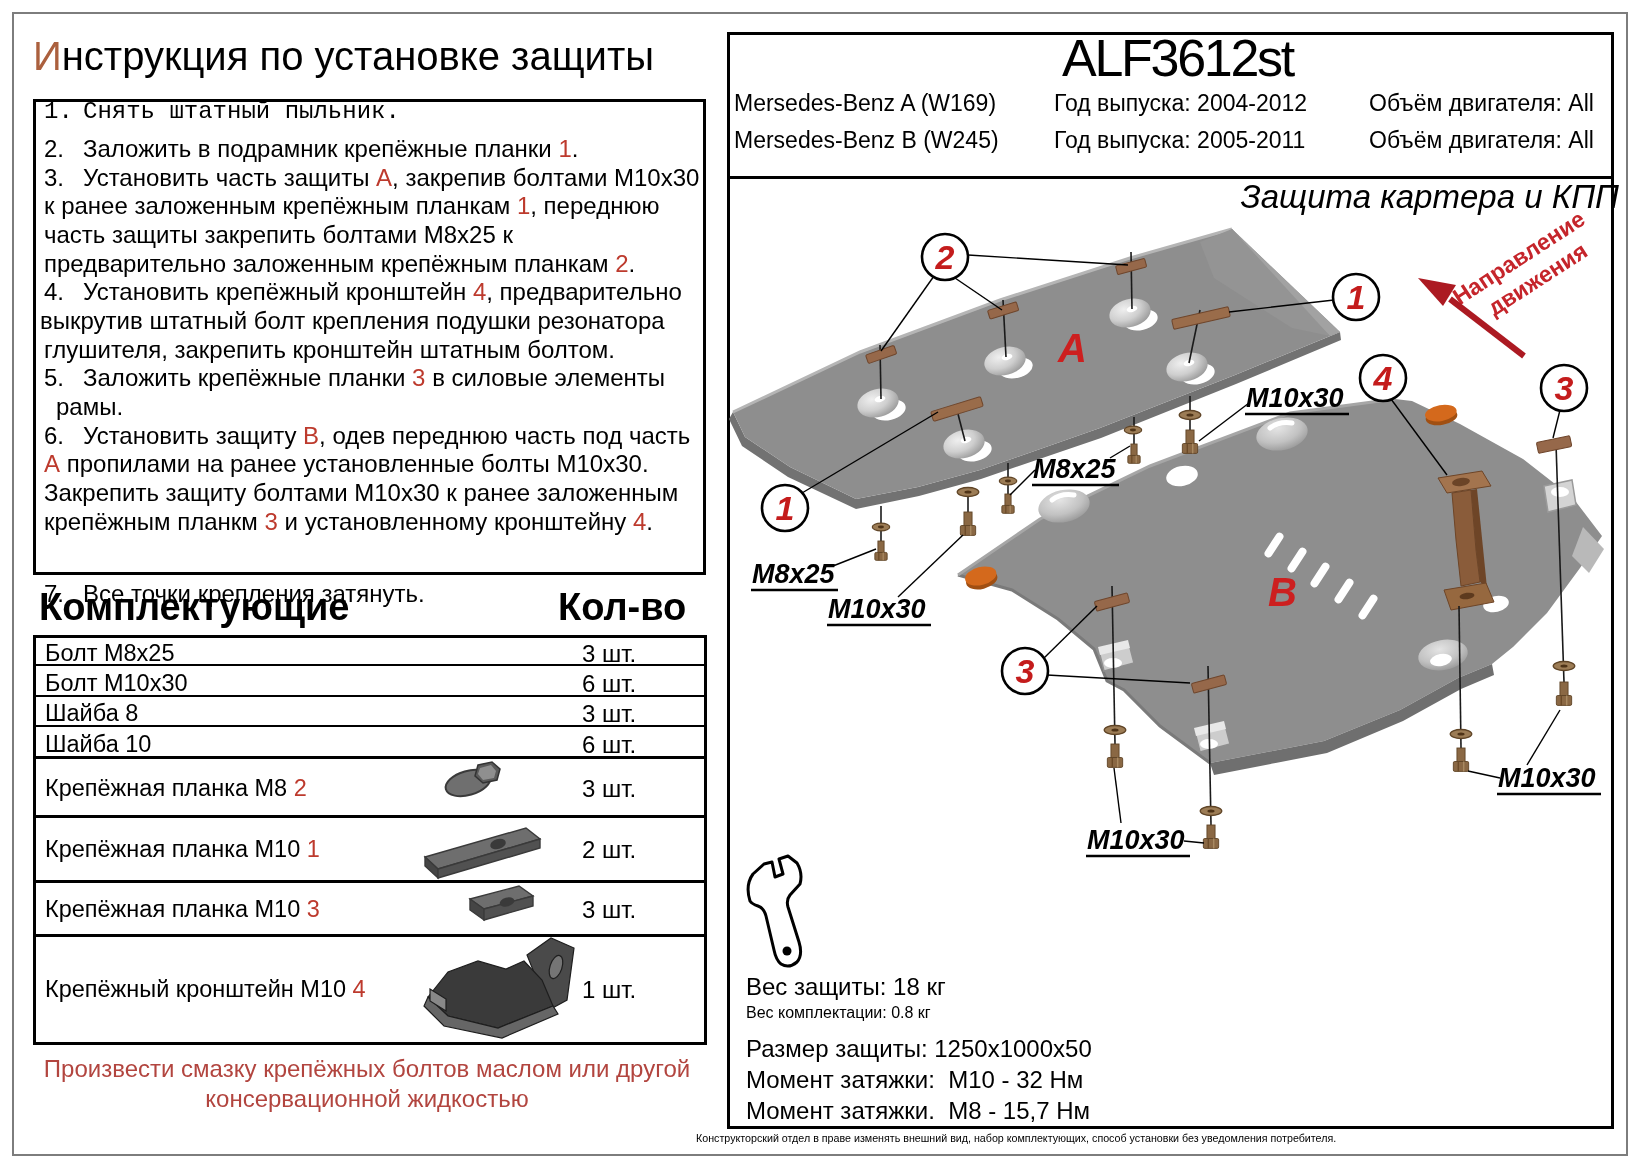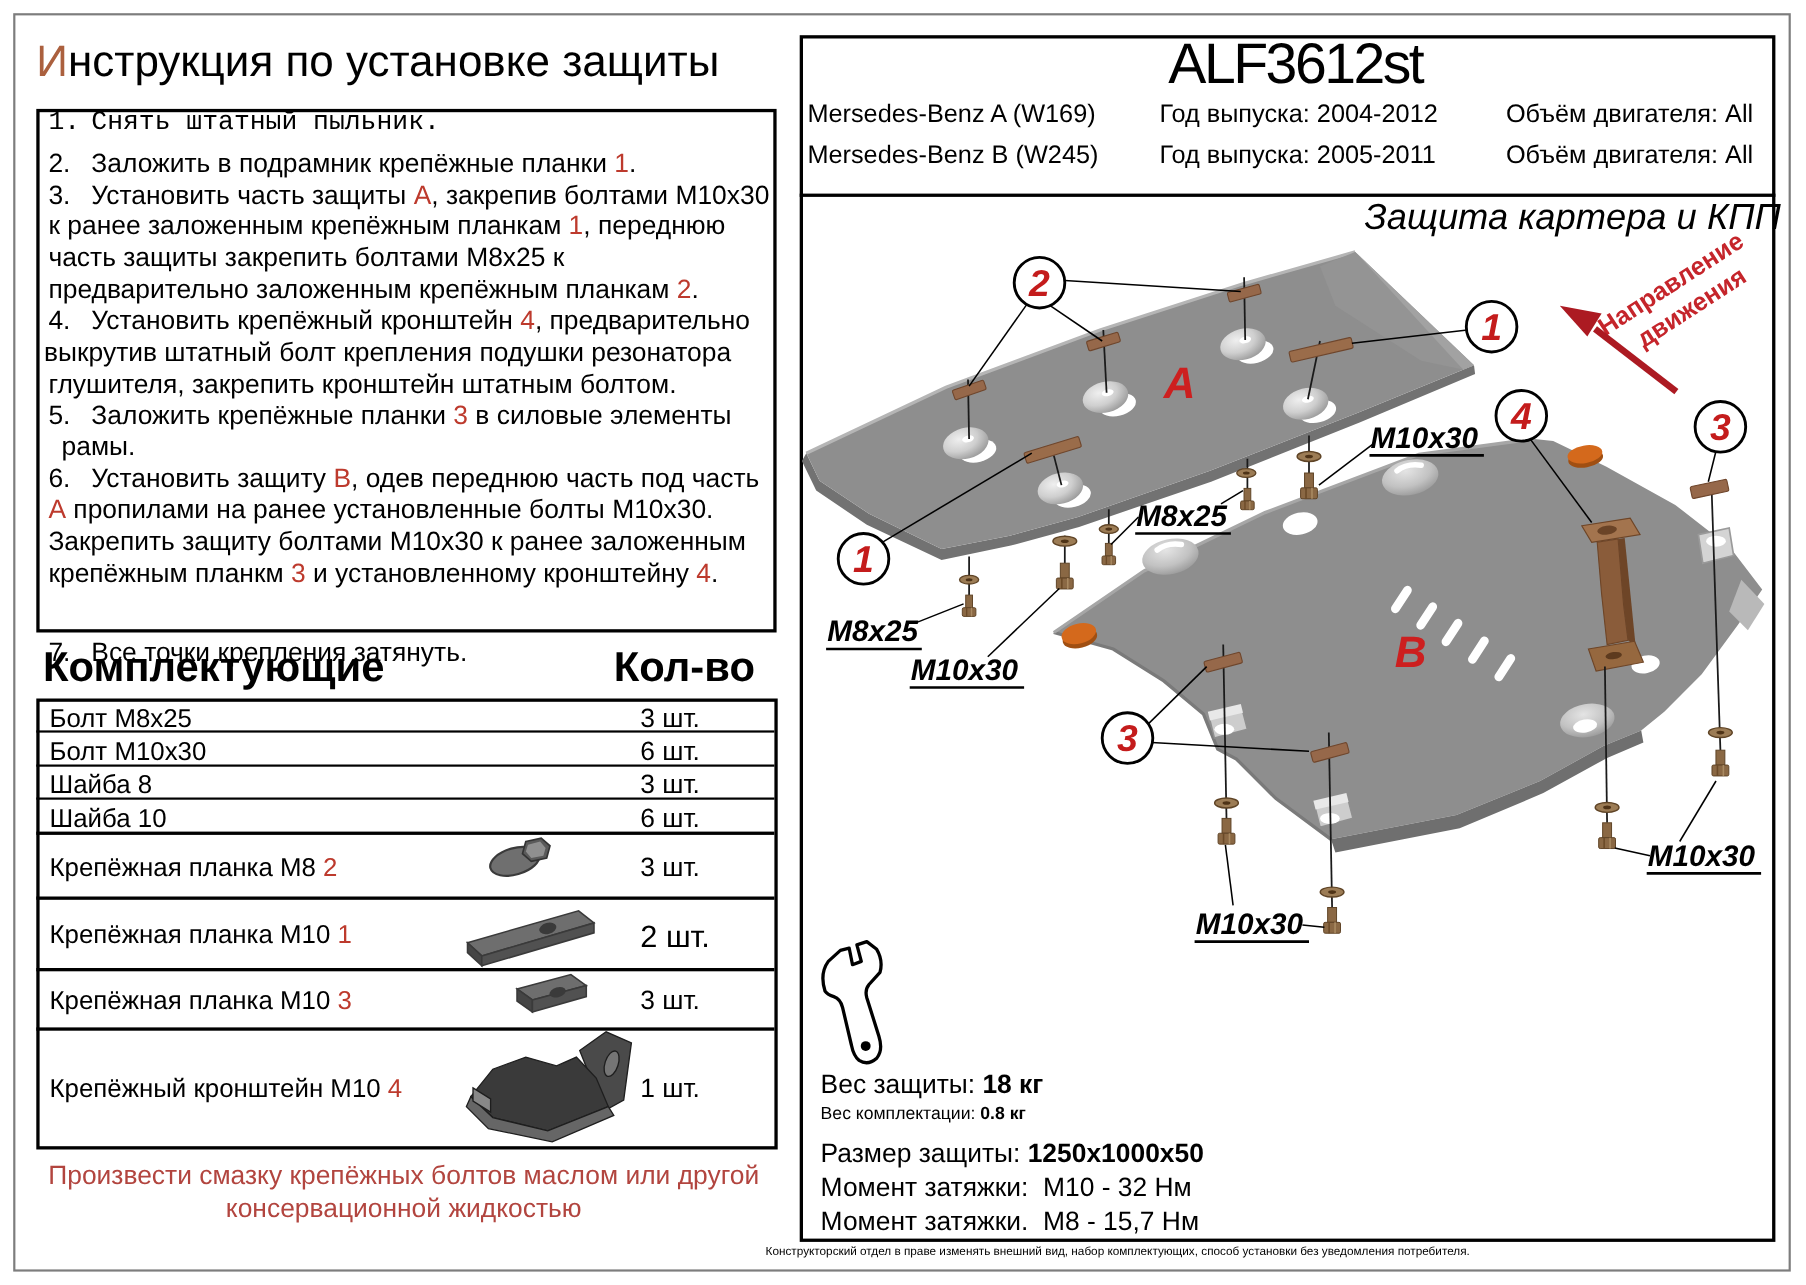--- a/index.html
+++ b/index.html
@@ -1,21 +1,21 @@
 <!DOCTYPE html>
 <html><head>
 <meta charset="utf-8">
 <style>
   html,body{margin:0;padding:0;}
   body{width:1642px;height:1168px;position:relative;background:#ffffff;
        font-family:"Liberation Sans", sans-serif;color:#000;overflow:hidden;}
   .abs{position:absolute;}
   .r{color:#bd3a2d;}
   .line{position:absolute;white-space:nowrap;}
-  b{font-weight:bold;}
+  b{font-weight:normal;}
 </style>
 </head>
 <body>
 
 <div class="abs" style="left:12px;top:12px;width:1612px;height:1140px;border:2px solid #7d7d7d;"></div>
 
 <div class="abs" style="left:33px;top:34px;font-size:40px;white-space:nowrap;"><span style="color:#ab603e;">И</span>нструкция по установке защиты</div>
 
 <div class="abs" style="left:33px;top:99px;width:667px;height:470px;border:3px solid #000;"></div>
 <div id="list" class="abs" style="left:0;top:0;font-size:24px;">
@@ -53,21 +53,21 @@
 <div class="line" style="left:582px;top:640px;font-size:24px;">3 шт.</div>
 <div class="line" style="left:45px;top:670px;font-size:23.5px;">Болт М10х30</div>
 <div class="line" style="left:582px;top:670px;font-size:24px;">6 шт.</div>
 <div class="line" style="left:45px;top:700px;font-size:23.5px;">Шайба 8</div>
 <div class="line" style="left:582px;top:700px;font-size:24px;">3 шт.</div>
 <div class="line" style="left:45px;top:731px;font-size:23.5px;">Шайба 10</div>
 <div class="line" style="left:582px;top:731px;font-size:24px;">6 шт.</div>
 <div class="line" style="left:45px;top:775px;font-size:23.5px;">Крепёжная планка М8 <span class="r">2</span></div>
 <div class="line" style="left:582px;top:775px;font-size:24px;">3 шт.</div>
 <div class="line" style="left:45px;top:836px;font-size:23.5px;">Крепёжная планка М10 <span class="r">1</span></div>
-<div class="line" style="left:582px;top:836px;font-size:28px;">2 шт.</div>
+<div class="line" style="left:582px;top:836px;font-size:24px;">2 шт.</div>
 <div class="line" style="left:45px;top:896px;font-size:23.5px;">Крепёжная планка М10 <span class="r">3</span></div>
 <div class="line" style="left:582px;top:896px;font-size:24px;">3 шт.</div>
 <div class="line" style="left:45px;top:976px;font-size:23.5px;">Крепёжный кронштейн М10 <span class="r">4</span></div>
 <div class="line" style="left:582px;top:976px;font-size:24px;">1 шт.</div>
 
 <div class="abs" style="left:33px;top:1054px;width:668px;text-align:center;font-size:24px;color:#b2453f;line-height:30px;">Произвести смазку крепёжных болтов маслом или другой<br>консервационной жидкостью</div>
 
 <div class="abs" style="left:727px;top:32px;width:881px;height:1091px;border:3px solid #000;"></div>
 
 <div class="abs" style="left:727px;top:176px;width:887px;height:3px;background:#000;"></div>

